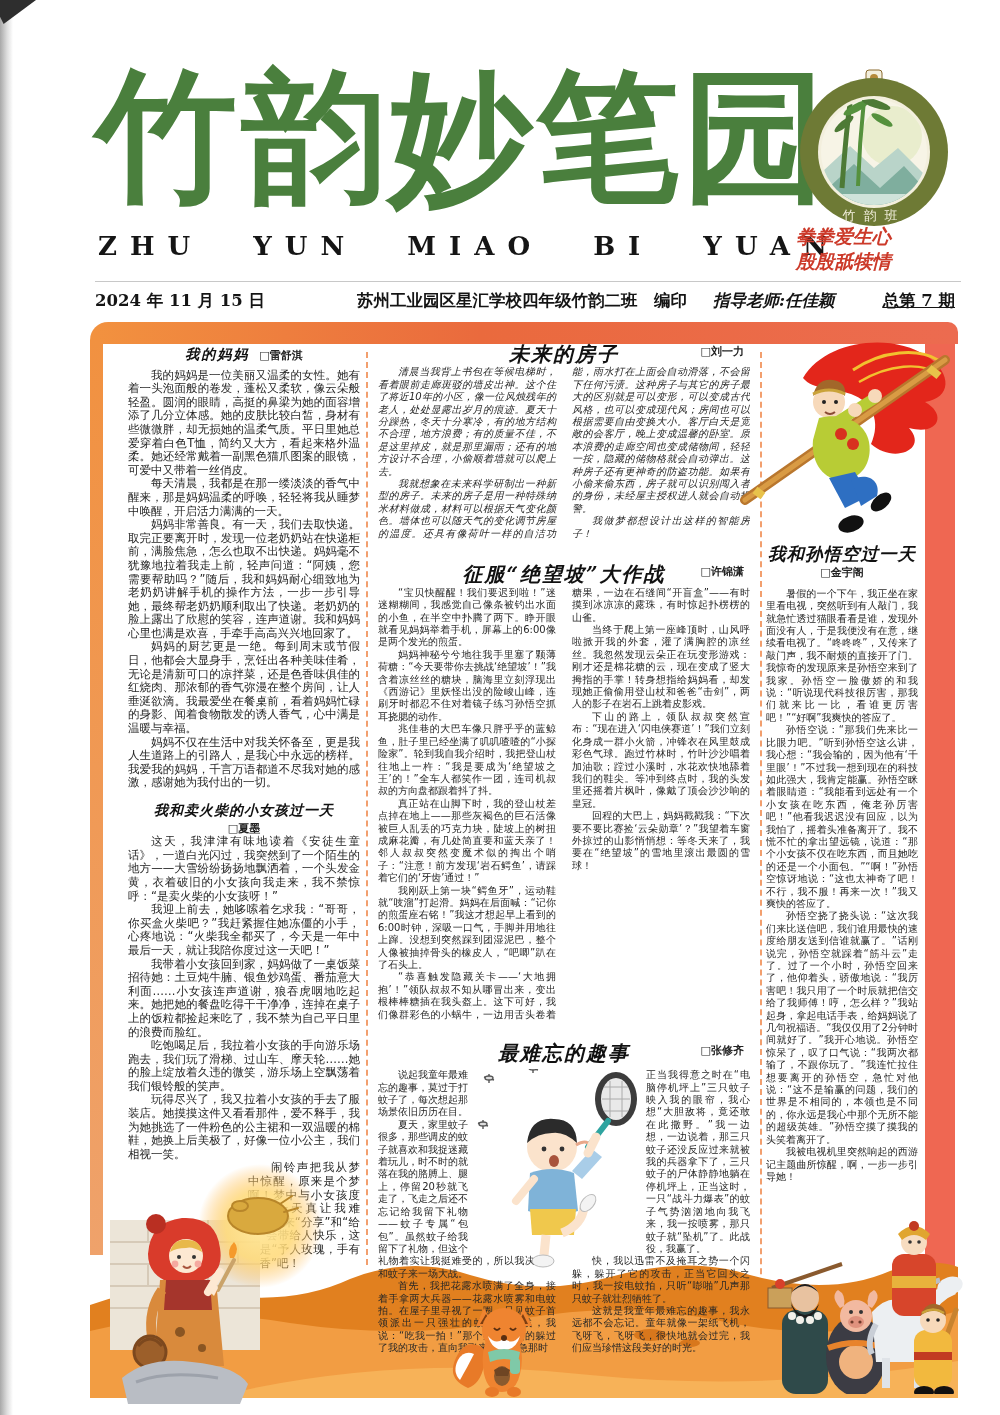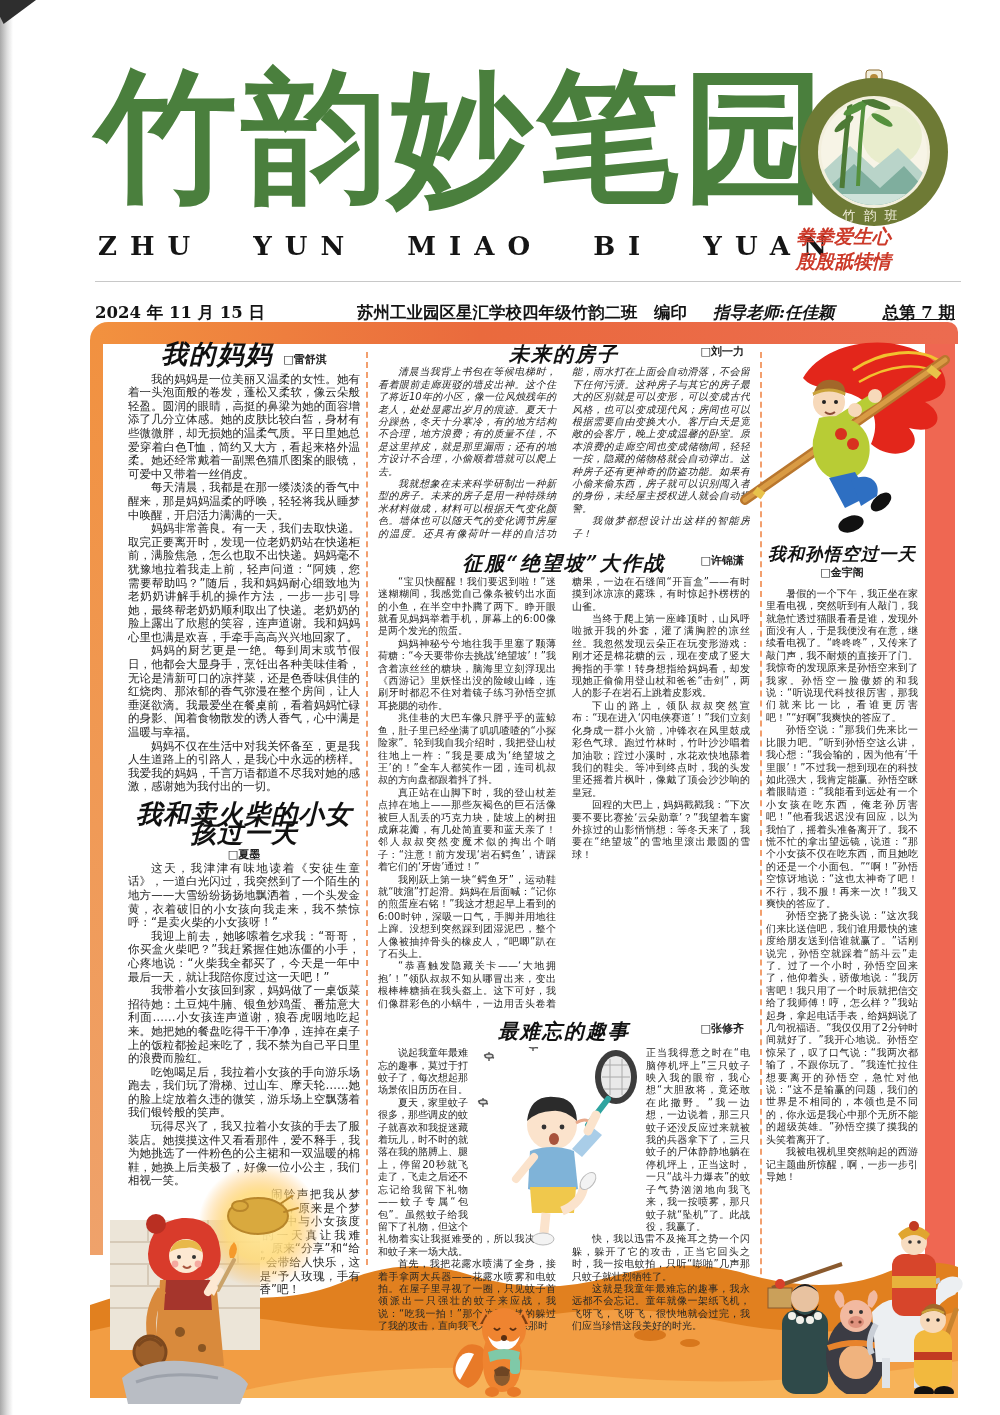--- a/index.html
+++ b/index.html
@@ -15,21 +15,21 @@
       font-family:"DejaVu Serif","Liberation Serif",serif;font-weight:900;
       font-size:143px;line-height:1.1;color:#4a7f3d;letter-spacing:4px;white-space:nowrap;}
   .pinyin{position:absolute;left:98px;top:231px;width:666px;text-align:center;
       font-family:"DejaVu Serif","Liberation Serif",serif;font-weight:bold;
       font-size:26px;color:#151515;letter-spacing:13px;word-spacing:28px;white-space:nowrap;}
   .badge{position:absolute;left:792px;top:68px;width:164px;height:160px;}
   .slogan{position:absolute;left:796px;top:224px;width:168px;text-align:left;
       color:#cc3a2a;font-size:19px;font-weight:bold;font-style:italic;line-height:1.3;
       font-family:"DejaVu Serif","Liberation Serif",serif;}
   .dateline{position:absolute;left:95px;top:281px;width:866px;border-top:1px solid #c8c8c8;
-      padding-top:20px;display:flex;align-items:flex-start;font-size:16.5px;font-weight:bold;
+      padding-top:8px;display:flex;align-items:flex-start;font-size:16.5px;font-weight:bold;
       color:#141414;font-family:"DejaVu Serif","Liberation Serif",serif;white-space:nowrap;}
   .dl-pub{margin-left:92px;}
   .dl-advisor{margin-left:auto;font-style:italic;}
   .dl-issue{margin-left:48px;margin-right:6px;text-decoration:underline;}
   
   .frame-top{position:absolute;left:90px;top:322px;width:868px;height:22px;z-index:1;
       background:linear-gradient(90deg,#f2923f,#ea6a3d 45%,#ec6b50);border-radius:18px 10px 0 0;}
   .frame-left{position:absolute;left:90px;top:340px;width:13px;height:915px;z-index:1;
       background:linear-gradient(180deg,#f19140,#efa26b);}
   .frame-right{position:absolute;left:925px;top:341px;width:30px;height:960px;background:#ef6752;z-index:0;}
@@ -41,31 +41,31 @@
   .para{margin:0;text-indent:2em;text-align:justify;}
   .art-head{position:relative;display:flex;justify-content:center;align-items:baseline;gap:10px;}
   .art-title{font-family:"DejaVu Serif","Liberation Serif",serif;font-weight:bold;font-style:italic;
       letter-spacing:2px;color:#111;}
   .art-author{font-size:11px;font-weight:bold;color:#222;}
   .author-abs{position:absolute;right:6px;bottom:2px;}
   .col{position:absolute;z-index:2;color:#262626;}
   #col1{left:128px;top:348px;width:232px;font-size:11.5px;line-height:13.6px;}
   #col2{left:378px;top:348px;width:372px;font-size:10px;line-height:12.4px;}
   #col3{left:766px;top:548px;width:152px;font-size:10px;line-height:12.4px;}
-  #col1 .art-title{font-size:26px;}
+  #col1 .art-title{font-size:14px;}
   .mg-head{display:block;text-align:center;margin-top:14px;}
   .mg-head .art-title{font-size:20px;letter-spacing:1px;}
   .mg-head .art-author{display:block;margin-top:3px;}
   #col2 .art-title{font-size:20px;}
   #col3 .art-title{font-size:17.5px;letter-spacing:1px;}
   .head-mom{margin-bottom:6px;}
   .two-col{column-count:2;column-gap:16px;column-fill:auto;overflow:hidden;margin-top:6px;}
   #future-text{height:178px;font-style:italic;}
   #despair-text{height:436px;}
-  .head-mid{margin-top:13px;}
+  .head-mid{margin-top:24px;}
   .mosq-cols{display:flex;gap:16px;position:relative;height:322px;overflow:hidden;margin-top:10px;}
   .mosq-col{width:178px;position:relative;}
   .sp-r{float:right;width:88px;height:176px;}
   .sp-l{float:left;width:74px;height:176px;}
   #mosq-col2 p:first-of-type{text-indent:0;}
   .boy-illu{position:absolute;left:86px;top:-8px;width:196px;height:208px;z-index:2;}
   .mg-spacer{float:left;width:120px;height:192px;margin-top:14px;}
   .wk-head{display:block;text-align:center;}
   .wk-head .art-author{display:block;margin-top:4px;}
   .col3-text{height:612px;overflow:hidden;margin-top:8px;}

